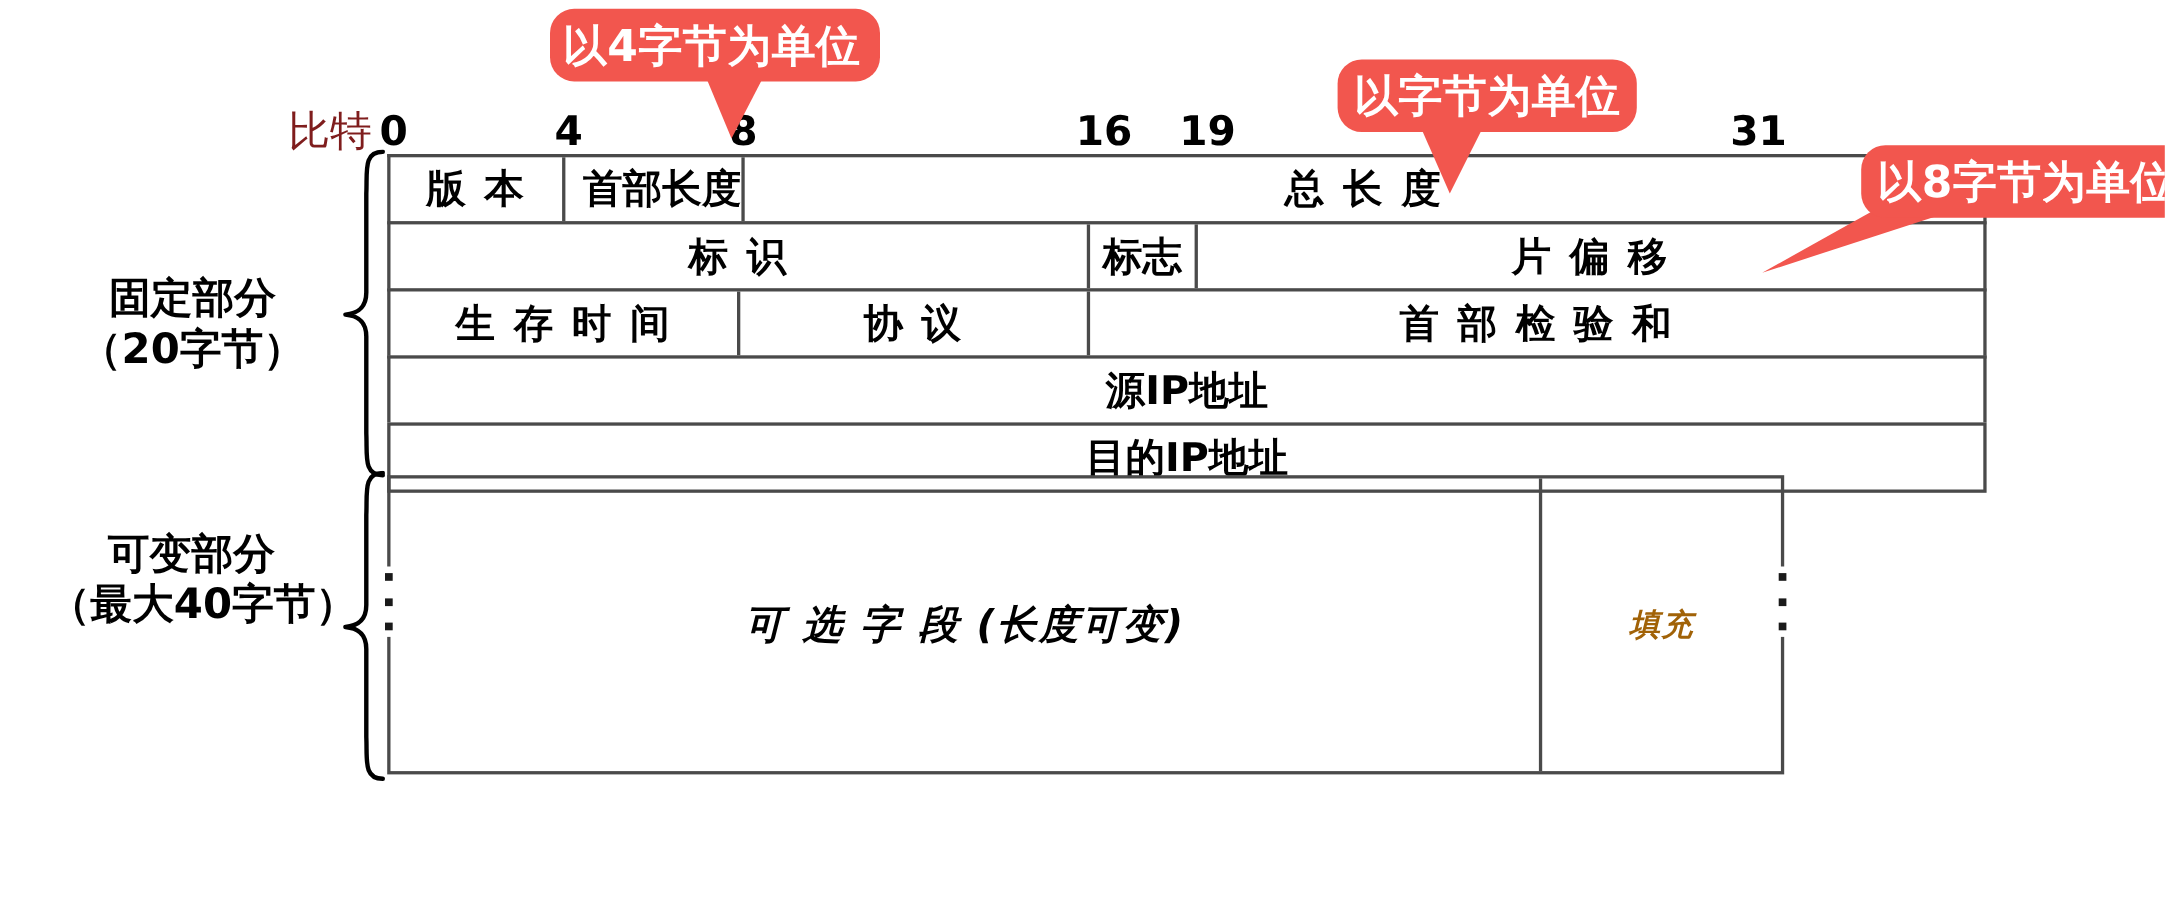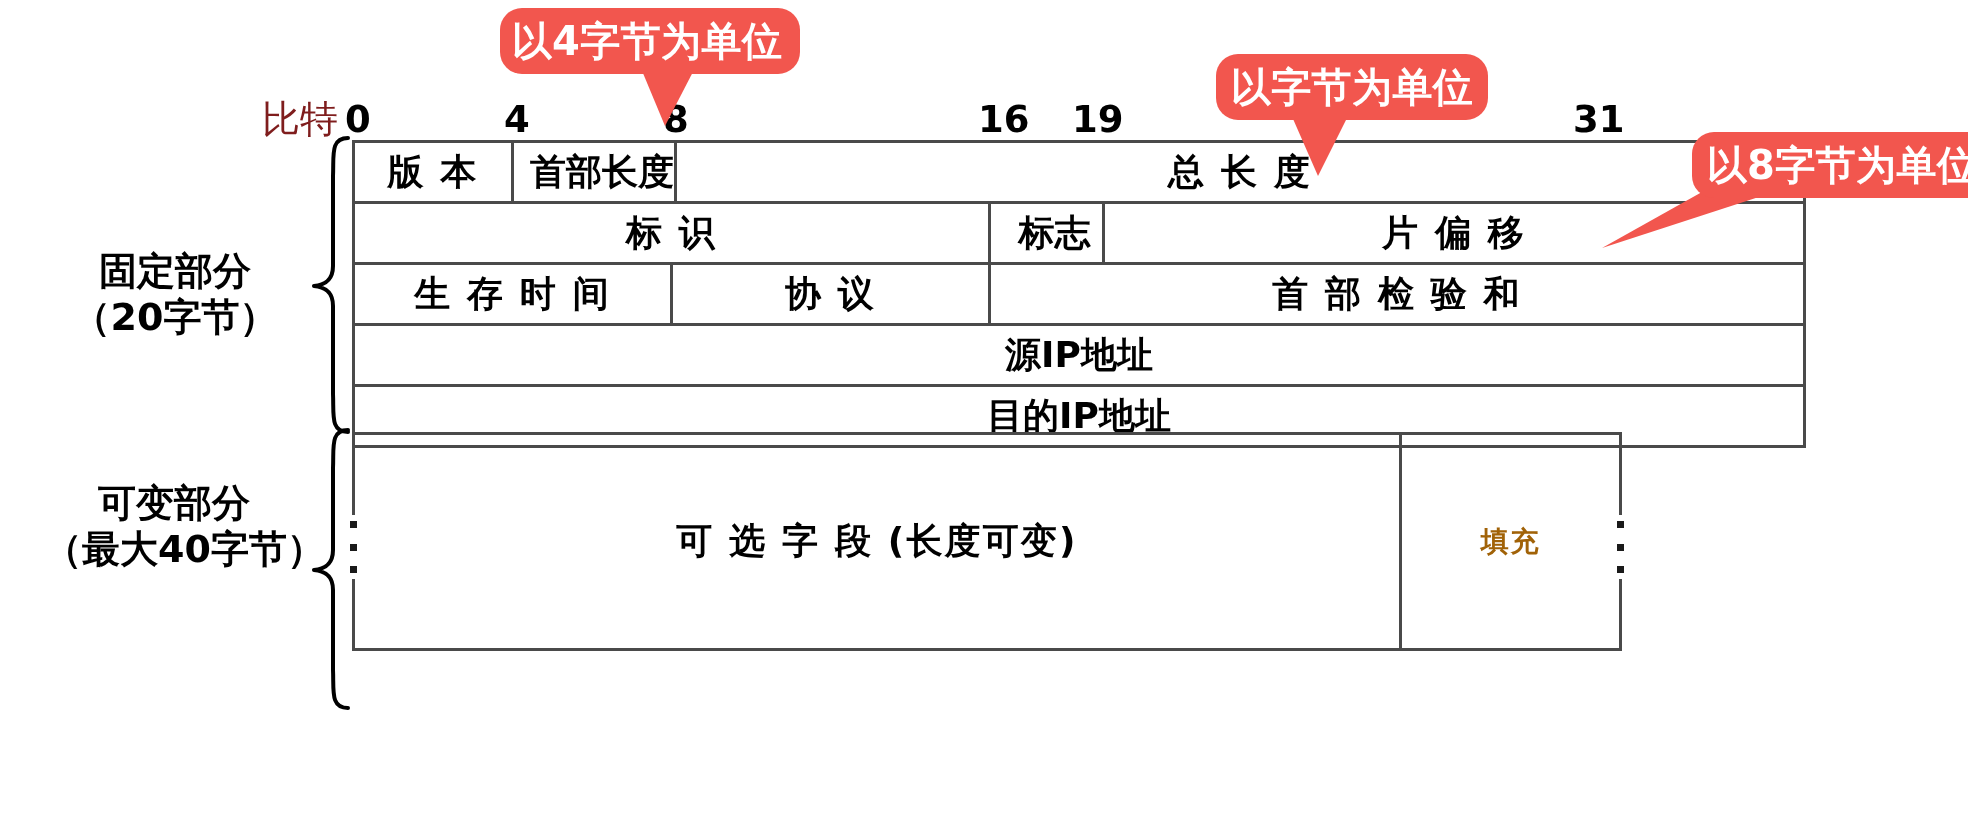--- a/index.html
+++ b/index.html
@@ -73,23 +73,24 @@
   .cell:last-child { border-right: none; }
 
   .cell.tight { letter-spacing: 0.00em; }
 
   
   .var-box {
     position: absolute;
     left: 352px;
     top: 432px;
     width: 1270px;
-    height: 219px;
+    height: 272px;
     box-sizing: border-box;
     border: 3px solid #4a4a4a;
+    font-style: italic;
   }
   .var-inner {
     position: relative;
     width: 100%;
     height: 100%;
     display: flex;
   }
   .var-options {
     flex: 0 0 1044px;
     display: flex;
@@ -200,21 +201,21 @@
   <div class="hdr-table">
 
     <div class="row">
       <div class="cell" style="flex:0 0 159px;">版 本</div>
       <div class="cell tight" style="flex:0 0 159px;padding-left:16px;">首部长度</div>
       <div class="cell" style="flex:1 1 auto;">总 长 度</div>
     </div>
 
     <div class="row">
       <div class="cell" style="flex:0 0 636px;">标 识</div>
-      <div class="cell tight" style="flex:0 0 98px;margin-left:16px;">标志</div>
+      <div class="cell tight" style="flex:0 0 98px;">标志</div>
       <div class="cell" style="flex:1 1 auto;">片 偏 移</div>
     </div>
 
     <div class="row">
       <div class="cell" style="flex:0 0 318px;">生 存 时 间</div>
       <div class="cell" style="flex:0 0 318px;">协 议</div>
       <div class="cell" style="flex:1 1 auto;">首 部 检 验 和</div>
     </div>
 
     <div class="row">

